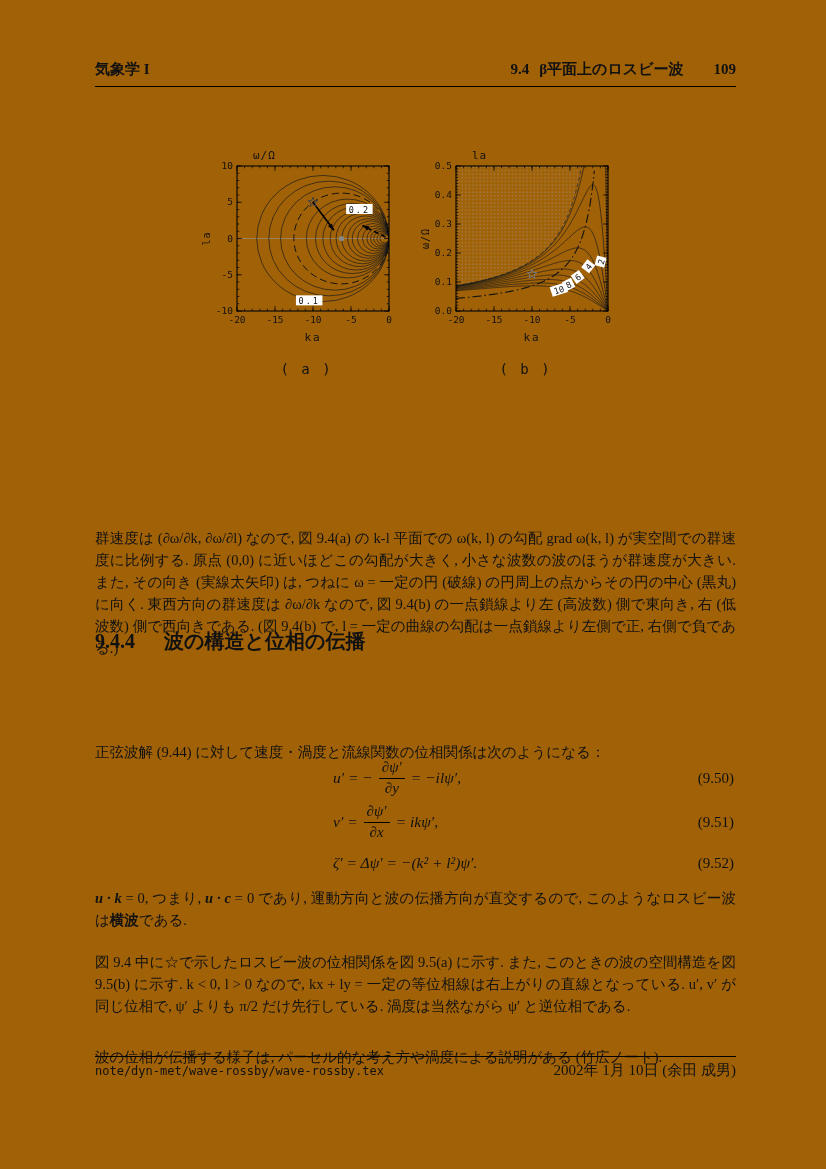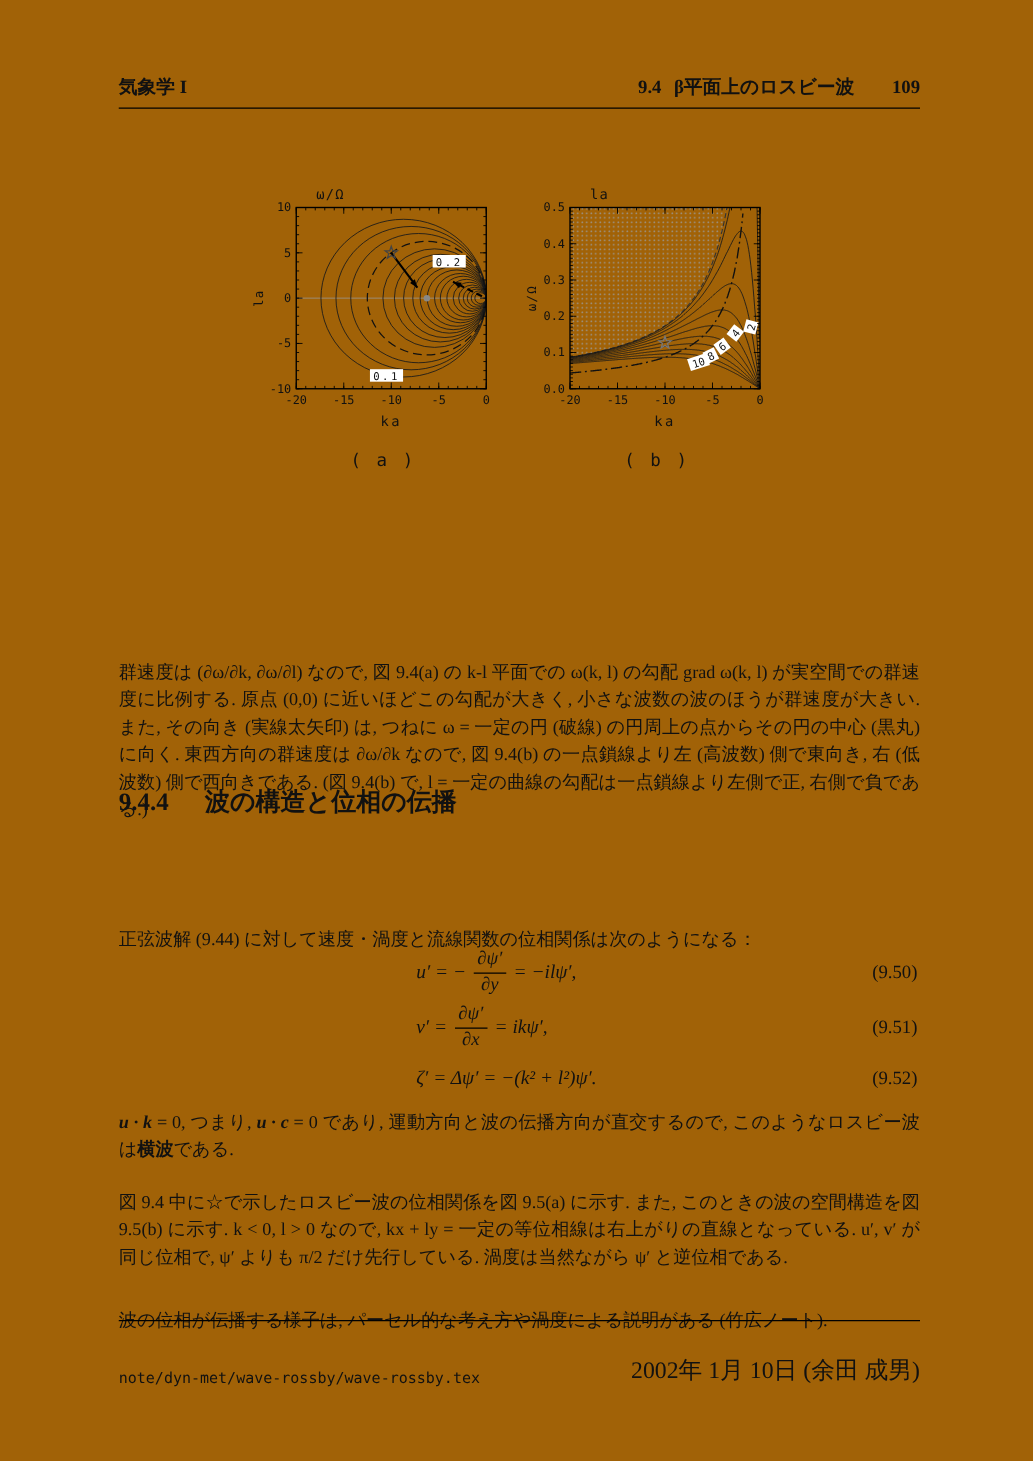--- a/index.html
+++ b/index.html
@@ -32,23 +32,23 @@
   .frac{display:inline-flex;flex-direction:column;text-align:center;vertical-align:middle;
         margin:0 6px;font-size:15px;line-height:1.15;}
   .frac .num{border-bottom:1px solid #000;padding:0 3px 1px 3px;}
   .frac .den{padding-top:1px;}
   .ptrans{top:872px;}
   .p95{top:936px;}
   .plast{top:1012px;margin-top:34px;}
   .mvec{font-weight:bold;font-style:italic;}
   
   .ftr{position:absolute;left:95px;top:1056px;width:641px;border-top:1.3px solid #000;
-       padding-top:26px;display:flex;justify-content:space-between;align-items:flex-end;}
+       padding-top:4px;display:flex;justify-content:space-between;align-items:center;}
   .ftr .path{font-family:"DejaVu Sans Mono",monospace;font-size:12px;}
-  .ftr .date{font-size:19px;}
+  .ftr .date{font-size:15px;}
 </style>
 </head>
 <body>
 
 <div class="page">
 
   <div class="hdr">
     <span>気象学 I</span>
     <span class="rt">
       <span class="secno">9.4</span>

